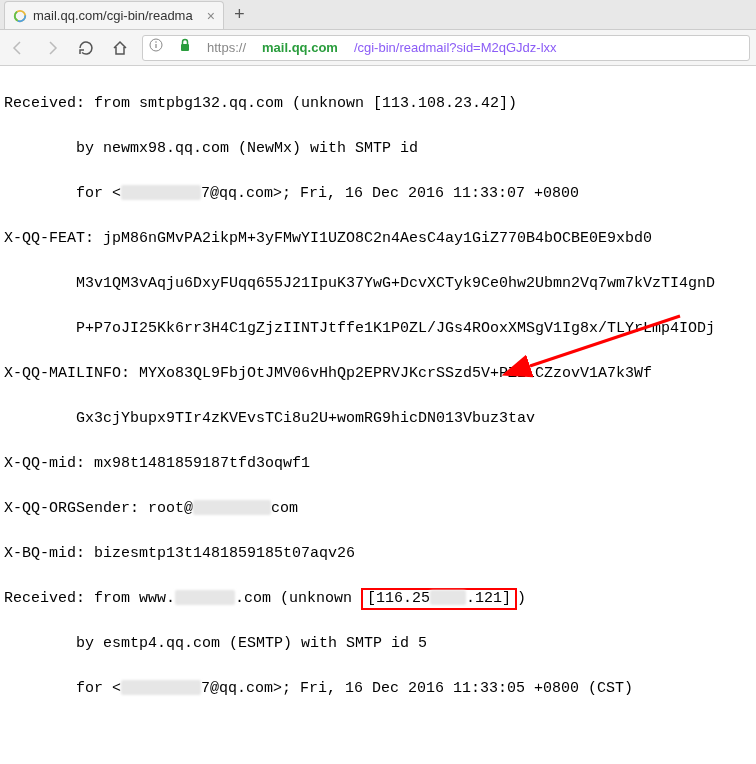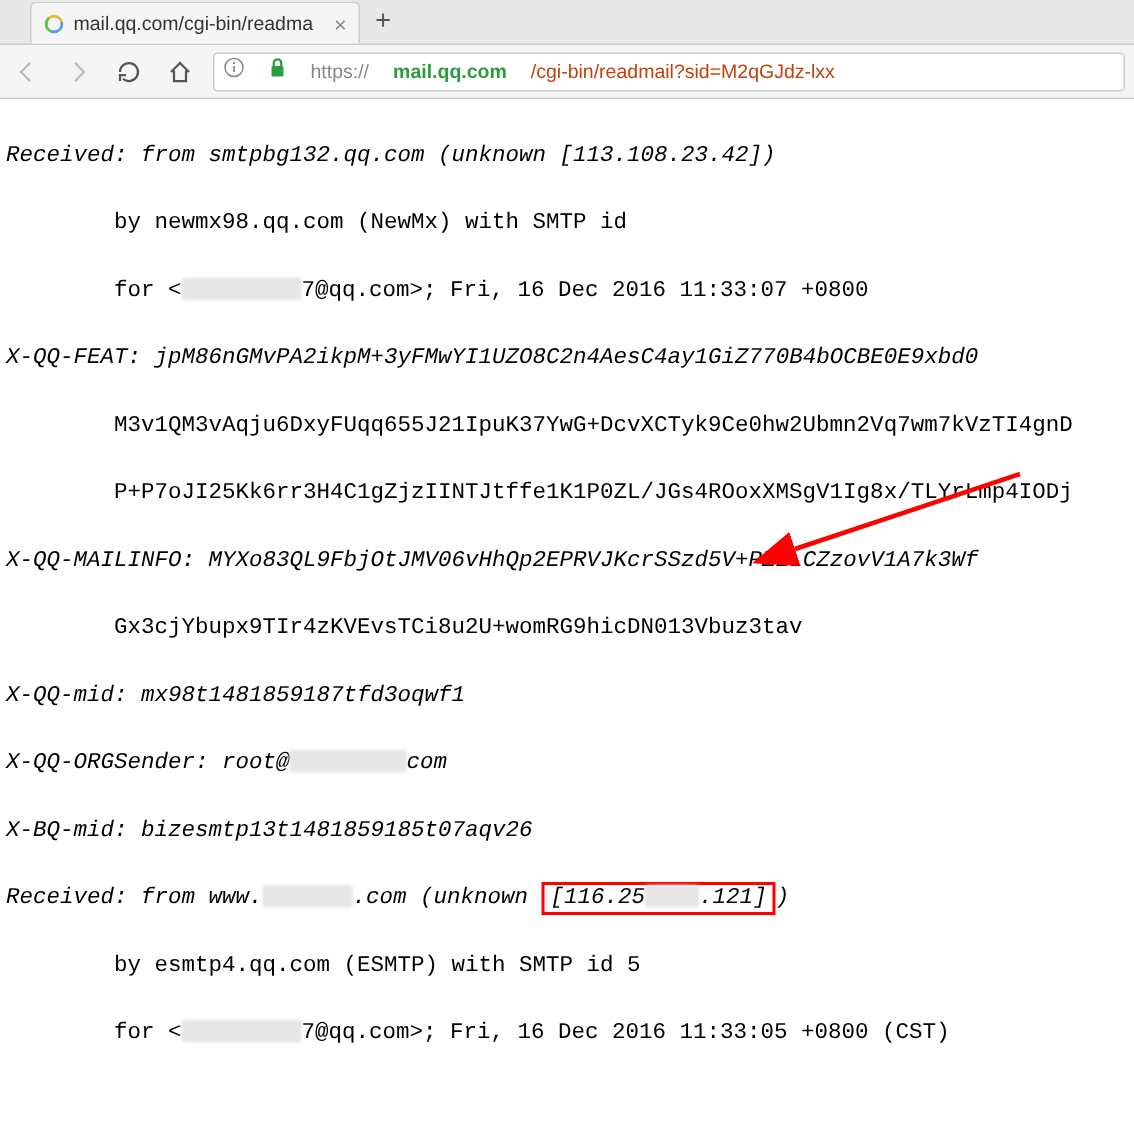--- a/index.html
+++ b/index.html
@@ -10,21 +10,21 @@
       color: #000;
       line-height: 1.5;
       width: 756px;
       overflow: hidden;
     }
     .tab-bar {
       background: #e8e8e8;
       height: 30px;
       display: flex;
       align-items: flex-end;
-      padding-left: 20px;
+      padding-left: 4px;
       border-bottom: 1px solid #ccc;
     }
     .tab {
       background: #f5f5f5;
       border: 1px solid #ccc;
       border-bottom: none;
       border-radius: 4px 4px 0 0;
       padding: 4px 8px;
       display: flex;
       align-items: center;
@@ -89,21 +89,21 @@
       padding: 0 6px;
       gap: 16px;
       font-family: Arial, sans-serif;
       font-size: 13px;
       overflow: hidden;
     }
     .addr-icon { flex-shrink: 0; }
     .addr-proto { color: #888; }
     .addr-host { color: #2a9d3d; font-weight: bold; }
     .addr-lock { color: #2a9d3d; }
-    .addr-path { color: #c2410c; white-space: nowrap; }
+    .addr-path { color: #8b5cf6; white-space: nowrap; }
     .content {
       padding: 4px 4px;
       white-space: pre-wrap;
       word-break: break-all;
       position: relative;
     }
     .redacted {
       display: inline-block;
       background: #e6e6e6;
       filter: blur(1px);
@@ -118,21 +118,20 @@
       line-height: 1.2;
     }
     .arrow-svg {
       position: absolute;
       pointer-events: none;
       top: 245px;
       left: 500px;
     }
     .header-line {
       display: block;
-      font-style: italic;
     }
     .indent {
       padding-left: 8ch;
       display: block;
     }
   </style>
 </head>
 <body>
 
 <div class="tab-bar">

